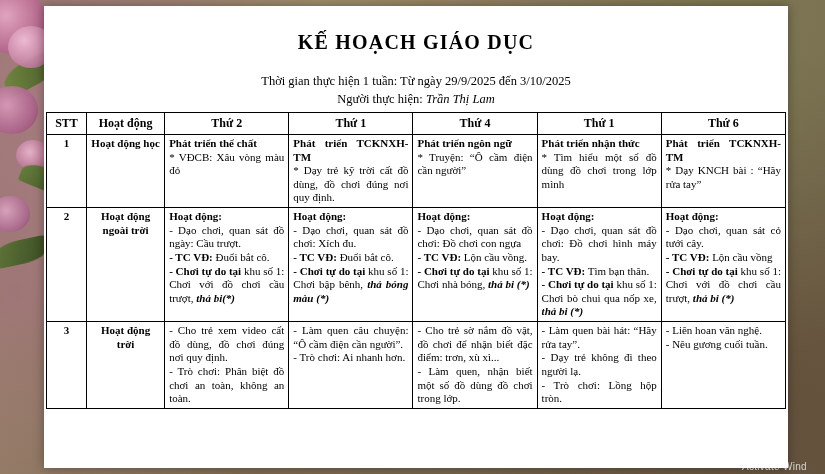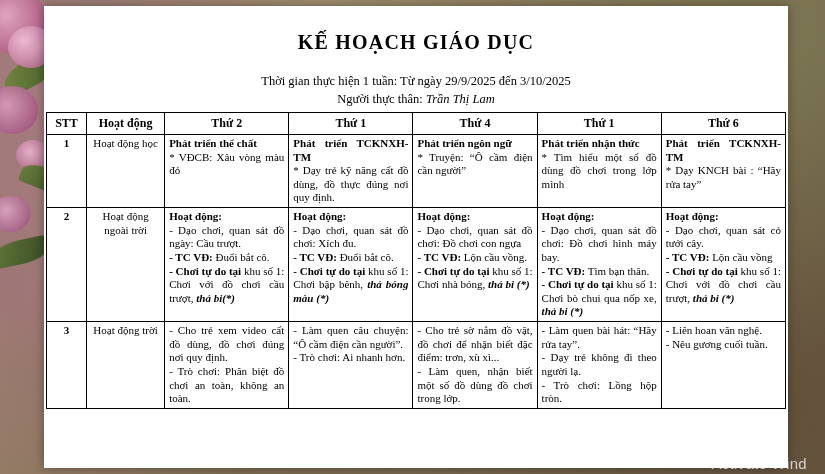--- a/index.html
+++ b/index.html
@@ -99,37 +99,37 @@
   col.c-act { width: 78px; }
   col.c-day { width: 124px; }
 
   td.stt {
     text-align: center;
     font-weight: bold;
     font-size: 12px;
   }
   td.act {
     text-align: center;
-    font-weight: normal;
+    font-weight: bold;
     font-size: 11.5px;
     margin-top: 32px;
   }
   td.cell {
     text-align: justify;
   }
   .b { font-weight: bold; }
   .bi { font-weight: bold; font-style: italic; }
   .line { display: block; }
 
   .watermark {
     position: absolute;
     right: 18px;
     bottom: 2px;
     font-family: "Liberation Sans", sans-serif;
-    font-size: 15px;
+    font-size: 10px;
     color: rgba(255,255,255,0.72);
     letter-spacing: 0.3px;
     white-space: nowrap;
   }
 </style>
 </head>
 <body>
 
 <div class="page">
   <div class="floral f1"></div>
@@ -139,21 +139,21 @@
   <div class="floral f4"></div>
   <div class="floral leaf2"></div>
   <div class="floral f5"></div>
   <div class="floral leaf3"></div>
 
   <div class="sheet">
     <div class="doc-head">
       <div class="doc-title">KẾ HOẠCH GIÁO DỤC</div>
       <div class="doc-sub">Thời gian thực hiện 1 tuần: Từ ngày 29/9/2025 đến 3/10/2025</div>
       <div class="doc-sub2">
-        <span>Người thực thân:</span>
+        <span>Người thực hiện:</span>
         <span class="name">Trần Thị Lam</span>
       </div>
     </div>
 
     <table class="plan">
       <colgroup>
         <col class="c-stt">
         <col class="c-act">
         <col class="c-day">
         <col class="c-day">
@@ -176,21 +176,21 @@
 
         <tr>
           <td class="stt">1</td>
           <td class="act">Hoạt động học</td>
           <td class="cell">
             <span class="line b">Phát triển thể chất</span>
             <span class="line">*   VĐCB:  Xâu vòng màu đỏ</span>
           </td>
           <td class="cell">
             <span class="line b">Phát triển TCKNXH-TM</span>
-            <span class="line">* Dạy trẻ kỹ năng cất đồ dùng, đồ thực đúng nơi quy định.</span>
+            <span class="line">* Dạy trẻ kỹ trời cất đồ dùng, đồ chơi đúng nơi quy định.</span>
           </td>
           <td class="cell">
             <span class="line b">Phát triển ngôn ngữ</span>
             <span class="line">* Truyện: “Ô cầm điện cần người”</span>
           </td>
           <td class="cell">
             <span class="line b">Phát triển nhận thức</span>
             <span class="line">* Tìm hiểu một số đồ dùng đồ chơi trong lớp mình</span>
           </td>
           <td class="cell">

